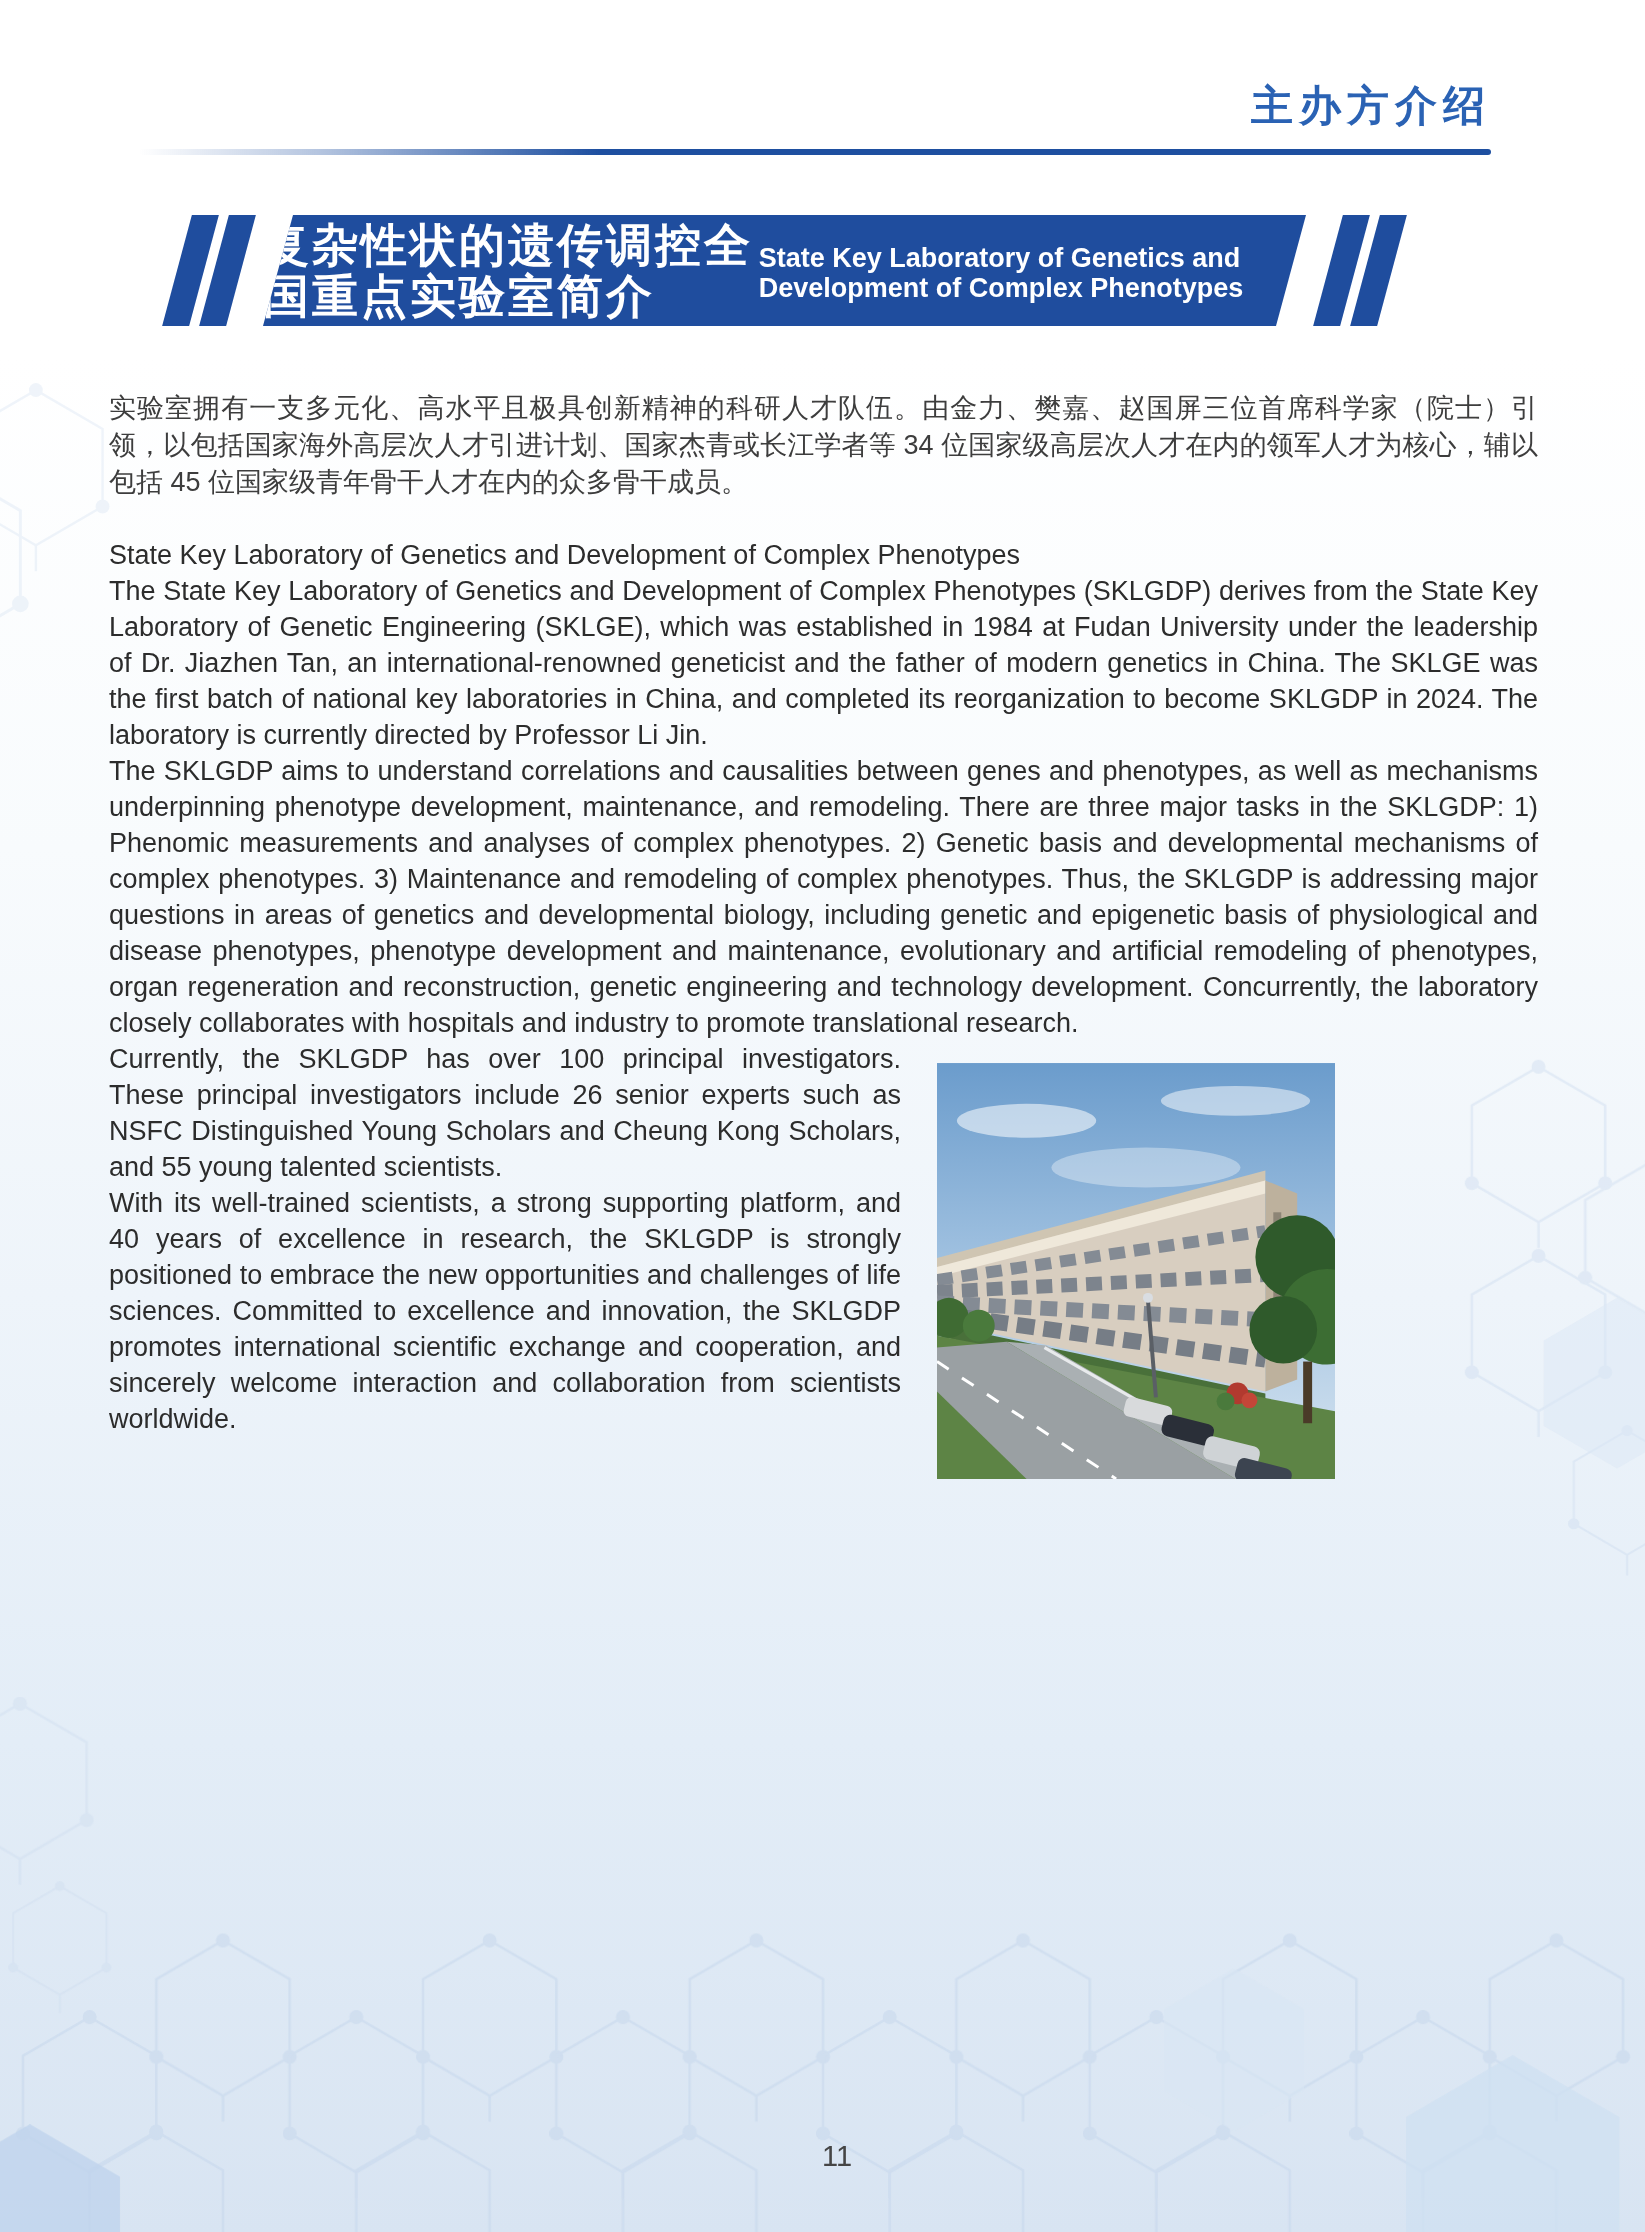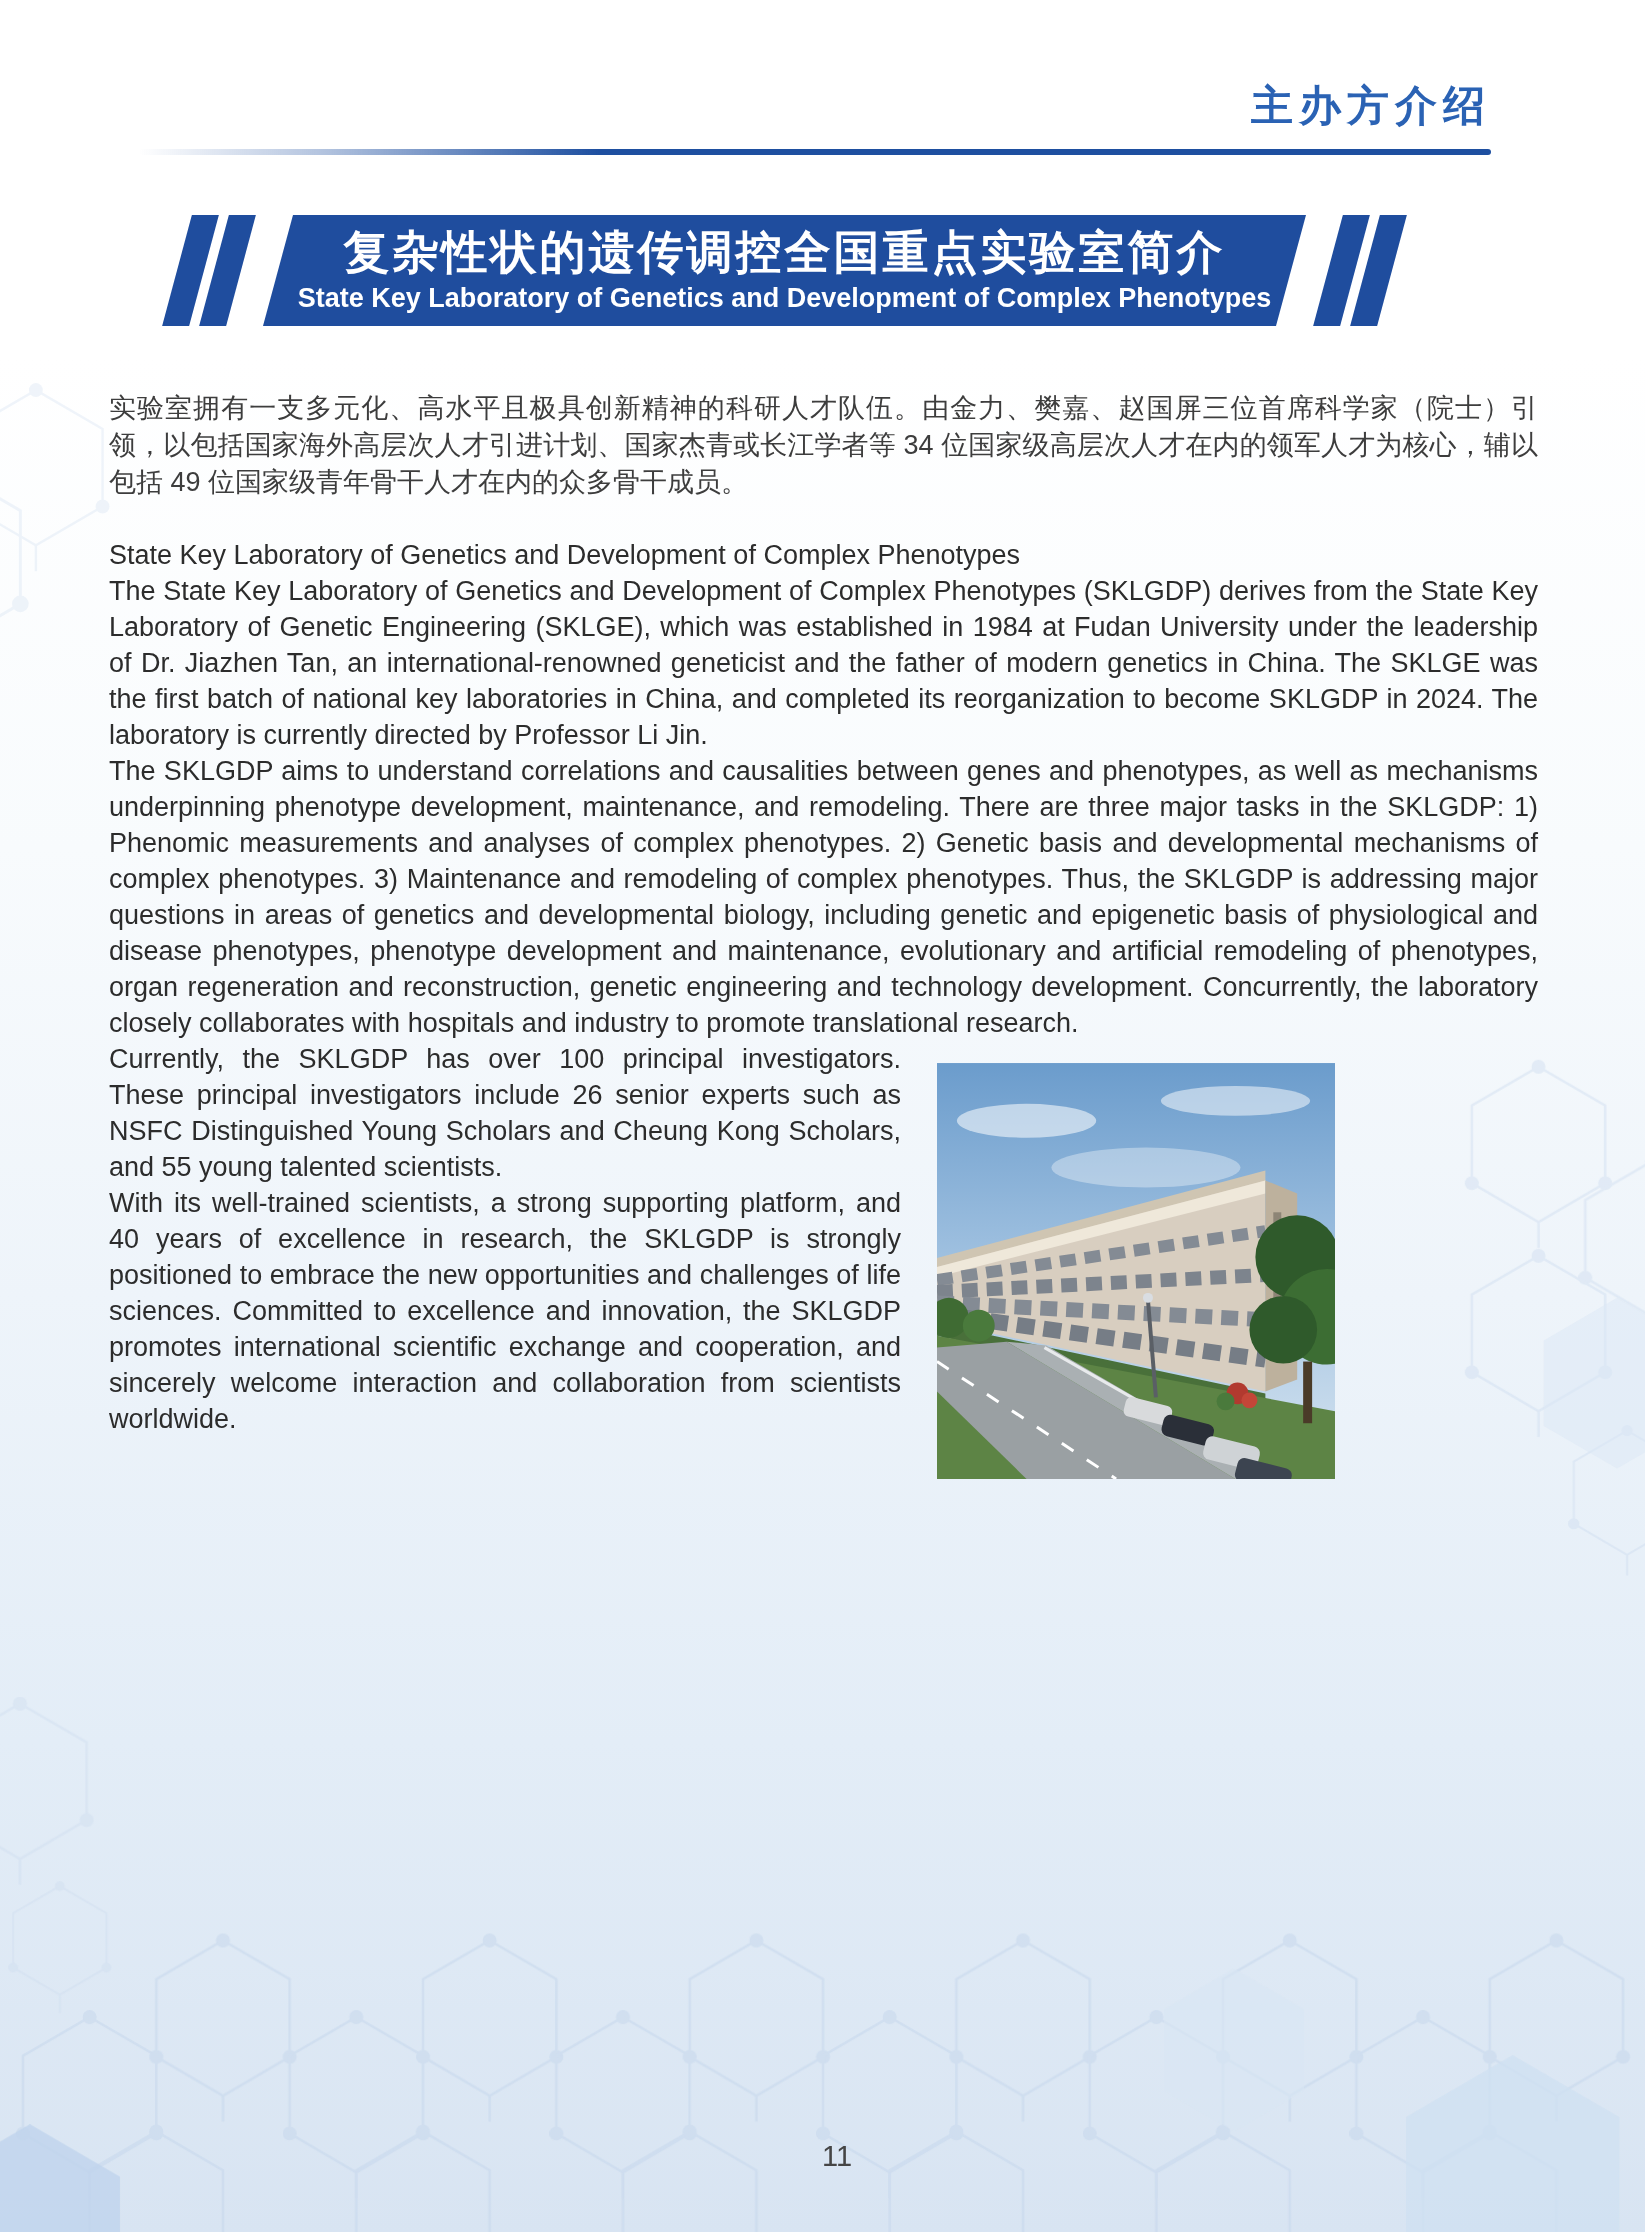--- a/index.html
+++ b/index.html
@@ -23,21 +23,21 @@
     background:linear-gradient(90deg,rgba(30,79,160,0) 0%,rgba(30,79,160,0.35) 14%,#1e4fa0 34%,#1e4fa0 100%);
   }
 
   
   .banner { margin:60px 0 0 177px; height:111px; display:flex; align-items:stretch; }
   .b-stripe { width:27px; background:#1f4d9e; transform:skewX(-15deg); margin-right:10px; flex:none; }
   .b-stripe.right { margin-right:0; margin-left:10px; }
   .b-main {
     width:1043px; flex:none; margin:0 12px; background:#1f4d9e;
     clip-path:polygon(30px 0, 100% 0, calc(100% - 30px) 100%, 0 100%);
-    display:flex; flex-direction:column; justify-content:center; align-items:center;
+    display:flex; flex-direction:row; justify-content:center; align-items:center;
   }
   .b-title-zh { font-size:46px; font-weight:bold; color:#ffffff; letter-spacing:3px; line-height:1.1; }
   .b-title-en { font-size:27px; font-weight:bold; color:#ffffff; margin-top:7px; line-height:1.1; }
 
   
   .text-wrap { margin:64px 108px 0 109px; }
   .zh-sec p {
     margin:0; font-size:27px; line-height:37px; color:#3d3d3d;
     text-align:justify;
   }
@@ -128,21 +128,21 @@
       <div class="b-title-zh">复杂性状的遗传调控全国重点实验室简介</div>
       <div class="b-title-en">State Key Laboratory of Genetics and Development of Complex Phenotypes</div>
     </div>
     <div class="b-stripe right"></div>
     <div class="b-stripe right"></div>
   </div>
 
   <div class="text-wrap">
 
     <div class="zh-sec">
-      <p>实验室拥有一支多元化、高水平且极具创新精神的科研人才队伍。由金力、樊嘉、赵国屏三位首席科学家（院士）引领，以包括国家海外高层次人才引进计划、国家杰青或长江学者等 34 位国家级高层次人才在内的领军人才为核心，辅以包括 49 位国家级青年骨干人才在内的众多骨干成员。</p>
+      <p>实验室拥有一支多元化、高水平且极具创新精神的科研人才队伍。由金力、樊嘉、赵国屏三位首席科学家（院士）引领，以包括国家海外高层次人才引进计划、国家杰青或长江学者等 34 位国家级高层次人才在内的领军人才为核心，辅以包括 45 位国家级青年骨干人才在内的众多骨干成员。</p>
     </div>
 
     <div class="en-sec">
       <p class="en-heading">State Key Laboratory of Genetics and Development of Complex Phenotypes</p>
       <p>The State Key Laboratory of Genetics and Development of Complex Phenotypes (SKLGDP) derives from the State Key Laboratory of Genetic Engineering (SKLGE), which was established in 1984 at Fudan University under the leadership of Dr. Jiazhen Tan, an international-renowned geneticist and the father of modern genetics in China. The SKLGE was the first batch of national key laboratories in China, and completed its reorganization to become SKLGDP in 2024. The laboratory is currently directed by Professor Li Jin.</p>
       <p>The SKLGDP aims to understand correlations and causalities between genes and phenotypes, as well as mechanisms underpinning phenotype development, maintenance, and remodeling. There are three major tasks in the SKLGDP: 1) Phenomic measurements and analyses of complex phenotypes. 2) Genetic basis and developmental mechanisms of complex phenotypes. 3) Maintenance and remodeling of complex phenotypes. Thus, the SKLGDP is addressing major questions in areas of genetics and developmental biology, including genetic and epigenetic basis of physiological and disease phenotypes, phenotype development and maintenance, evolutionary and artificial remodeling of phenotypes, organ regeneration and reconstruction, genetic engineering and technology development. Concurrently, the laboratory closely collaborates with hospitals and industry to promote translational research.</p>
 
       <div class="bottom-row">
         <div class="en-col">
           <p>Currently, the SKLGDP has over 100 principal investigators. These principal investigators include 26 senior experts such as NSFC Distinguished Young Scholars and Cheung Kong Scholars, and 55 young talented scientists.</p>

